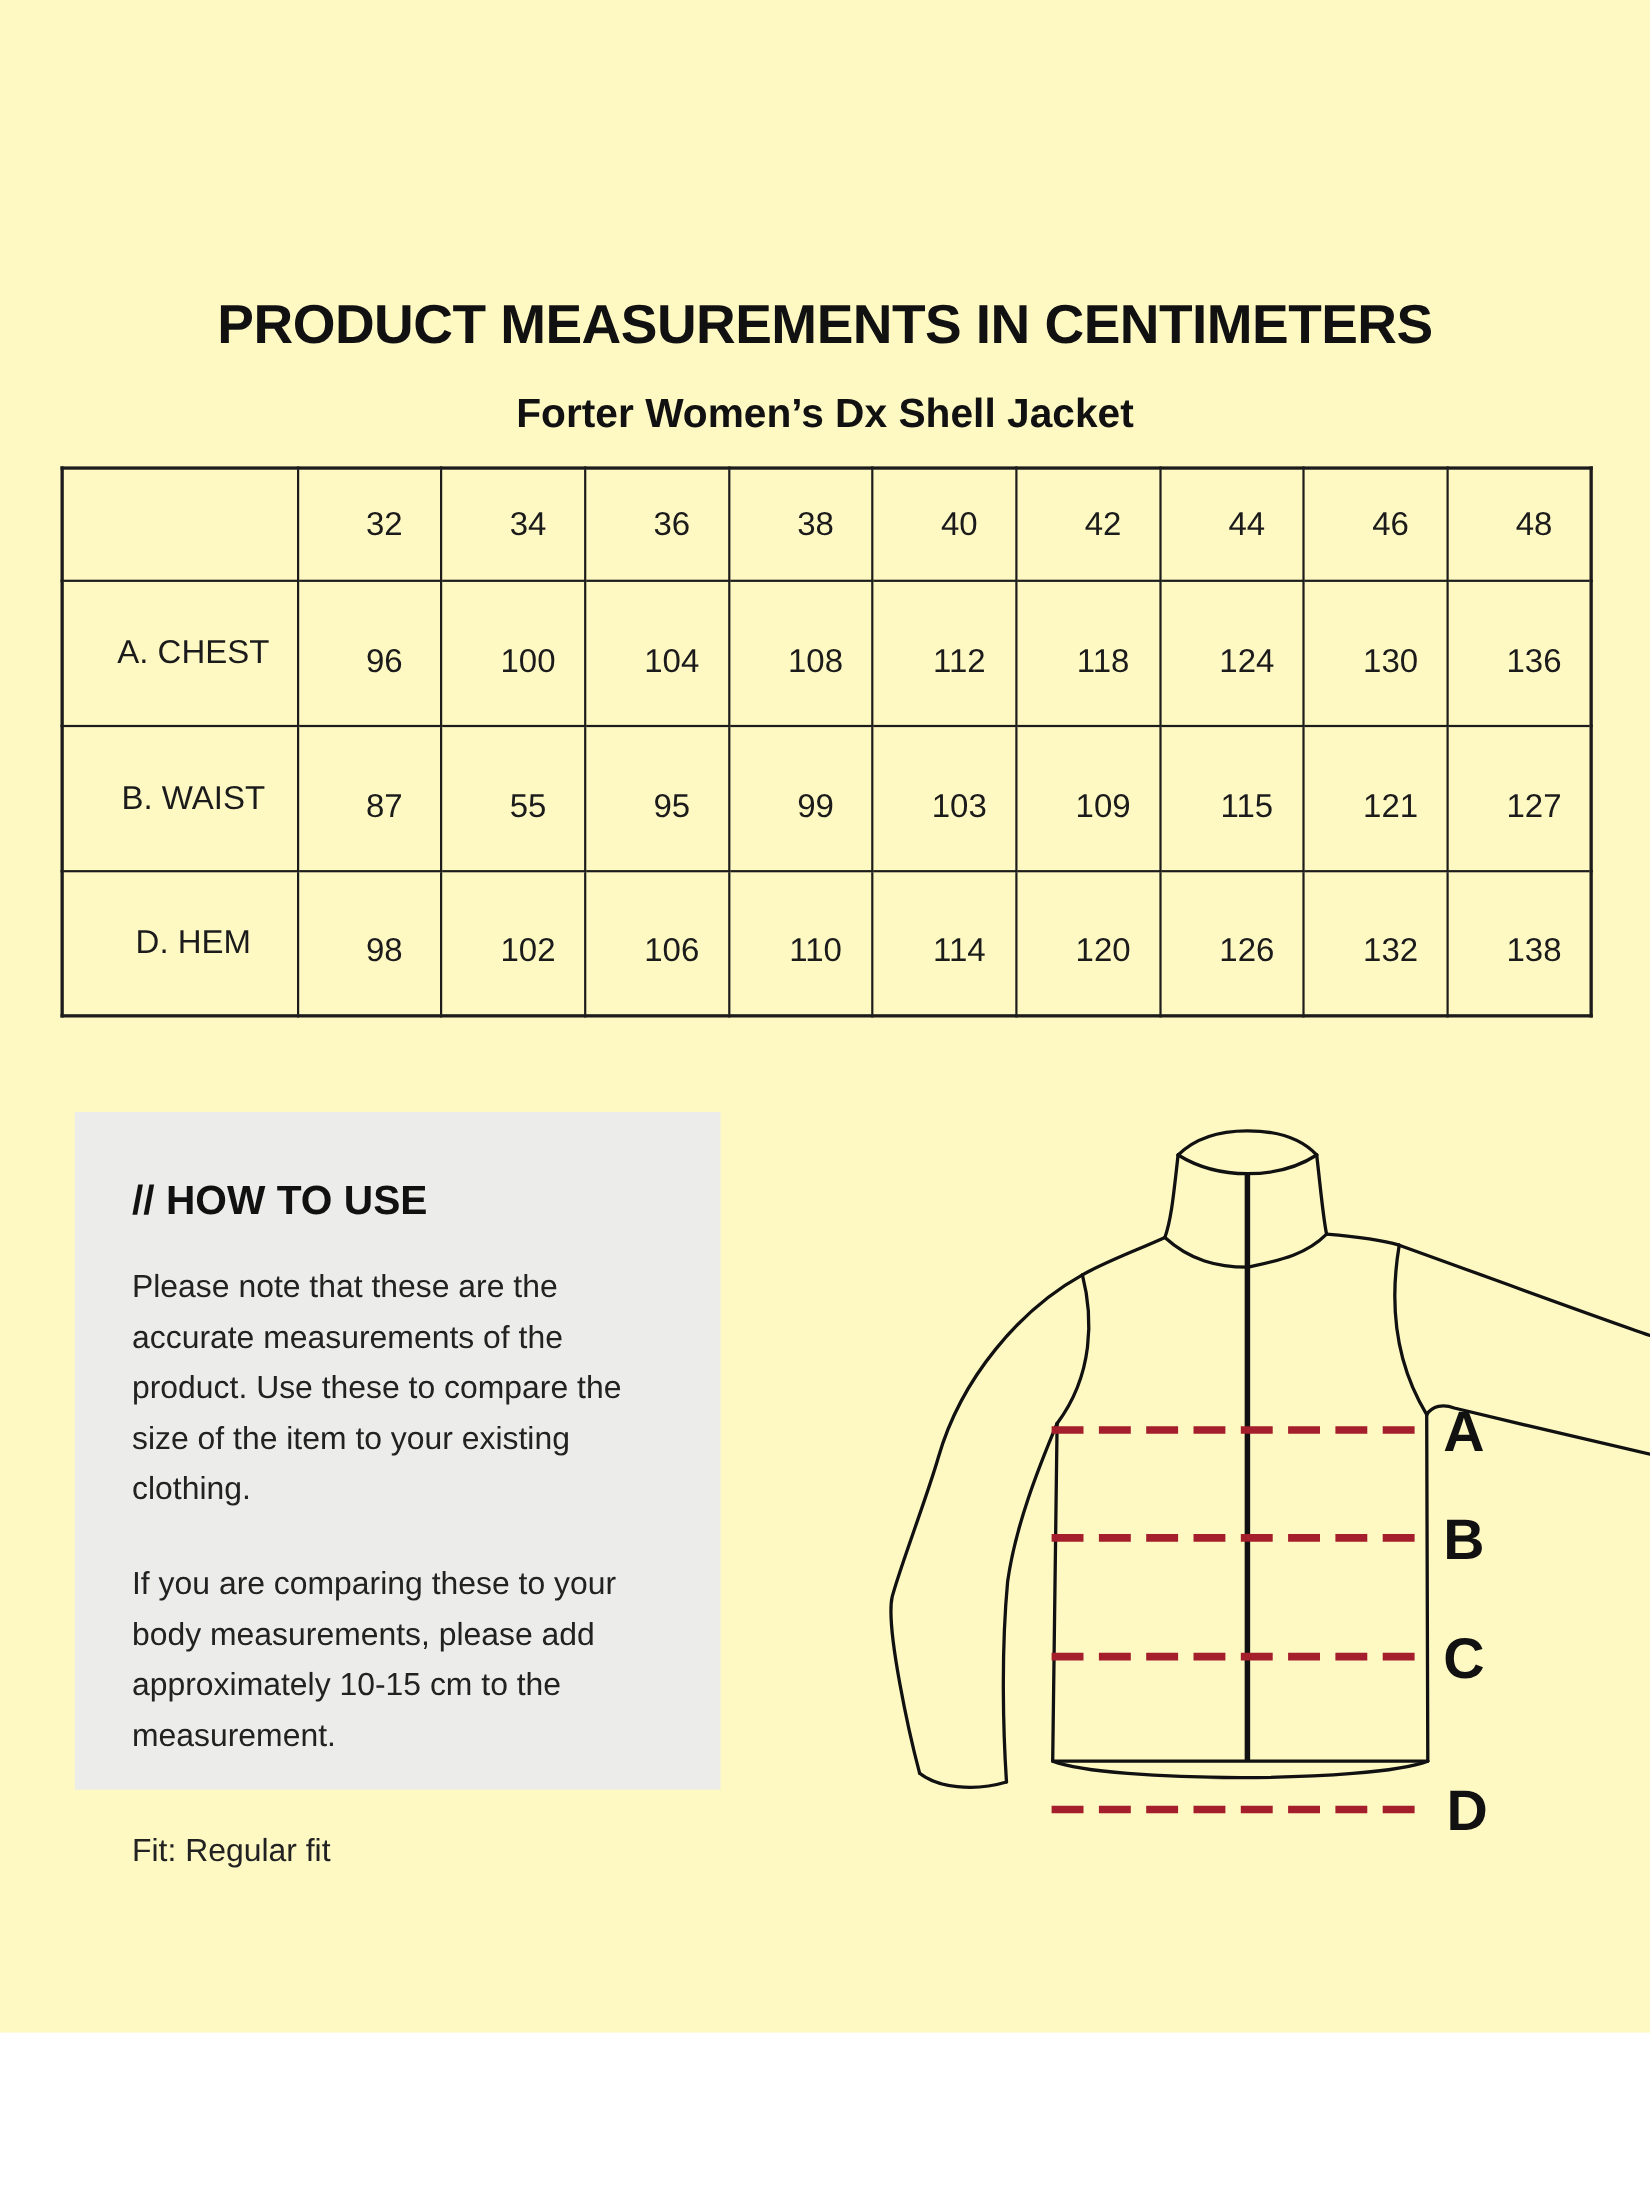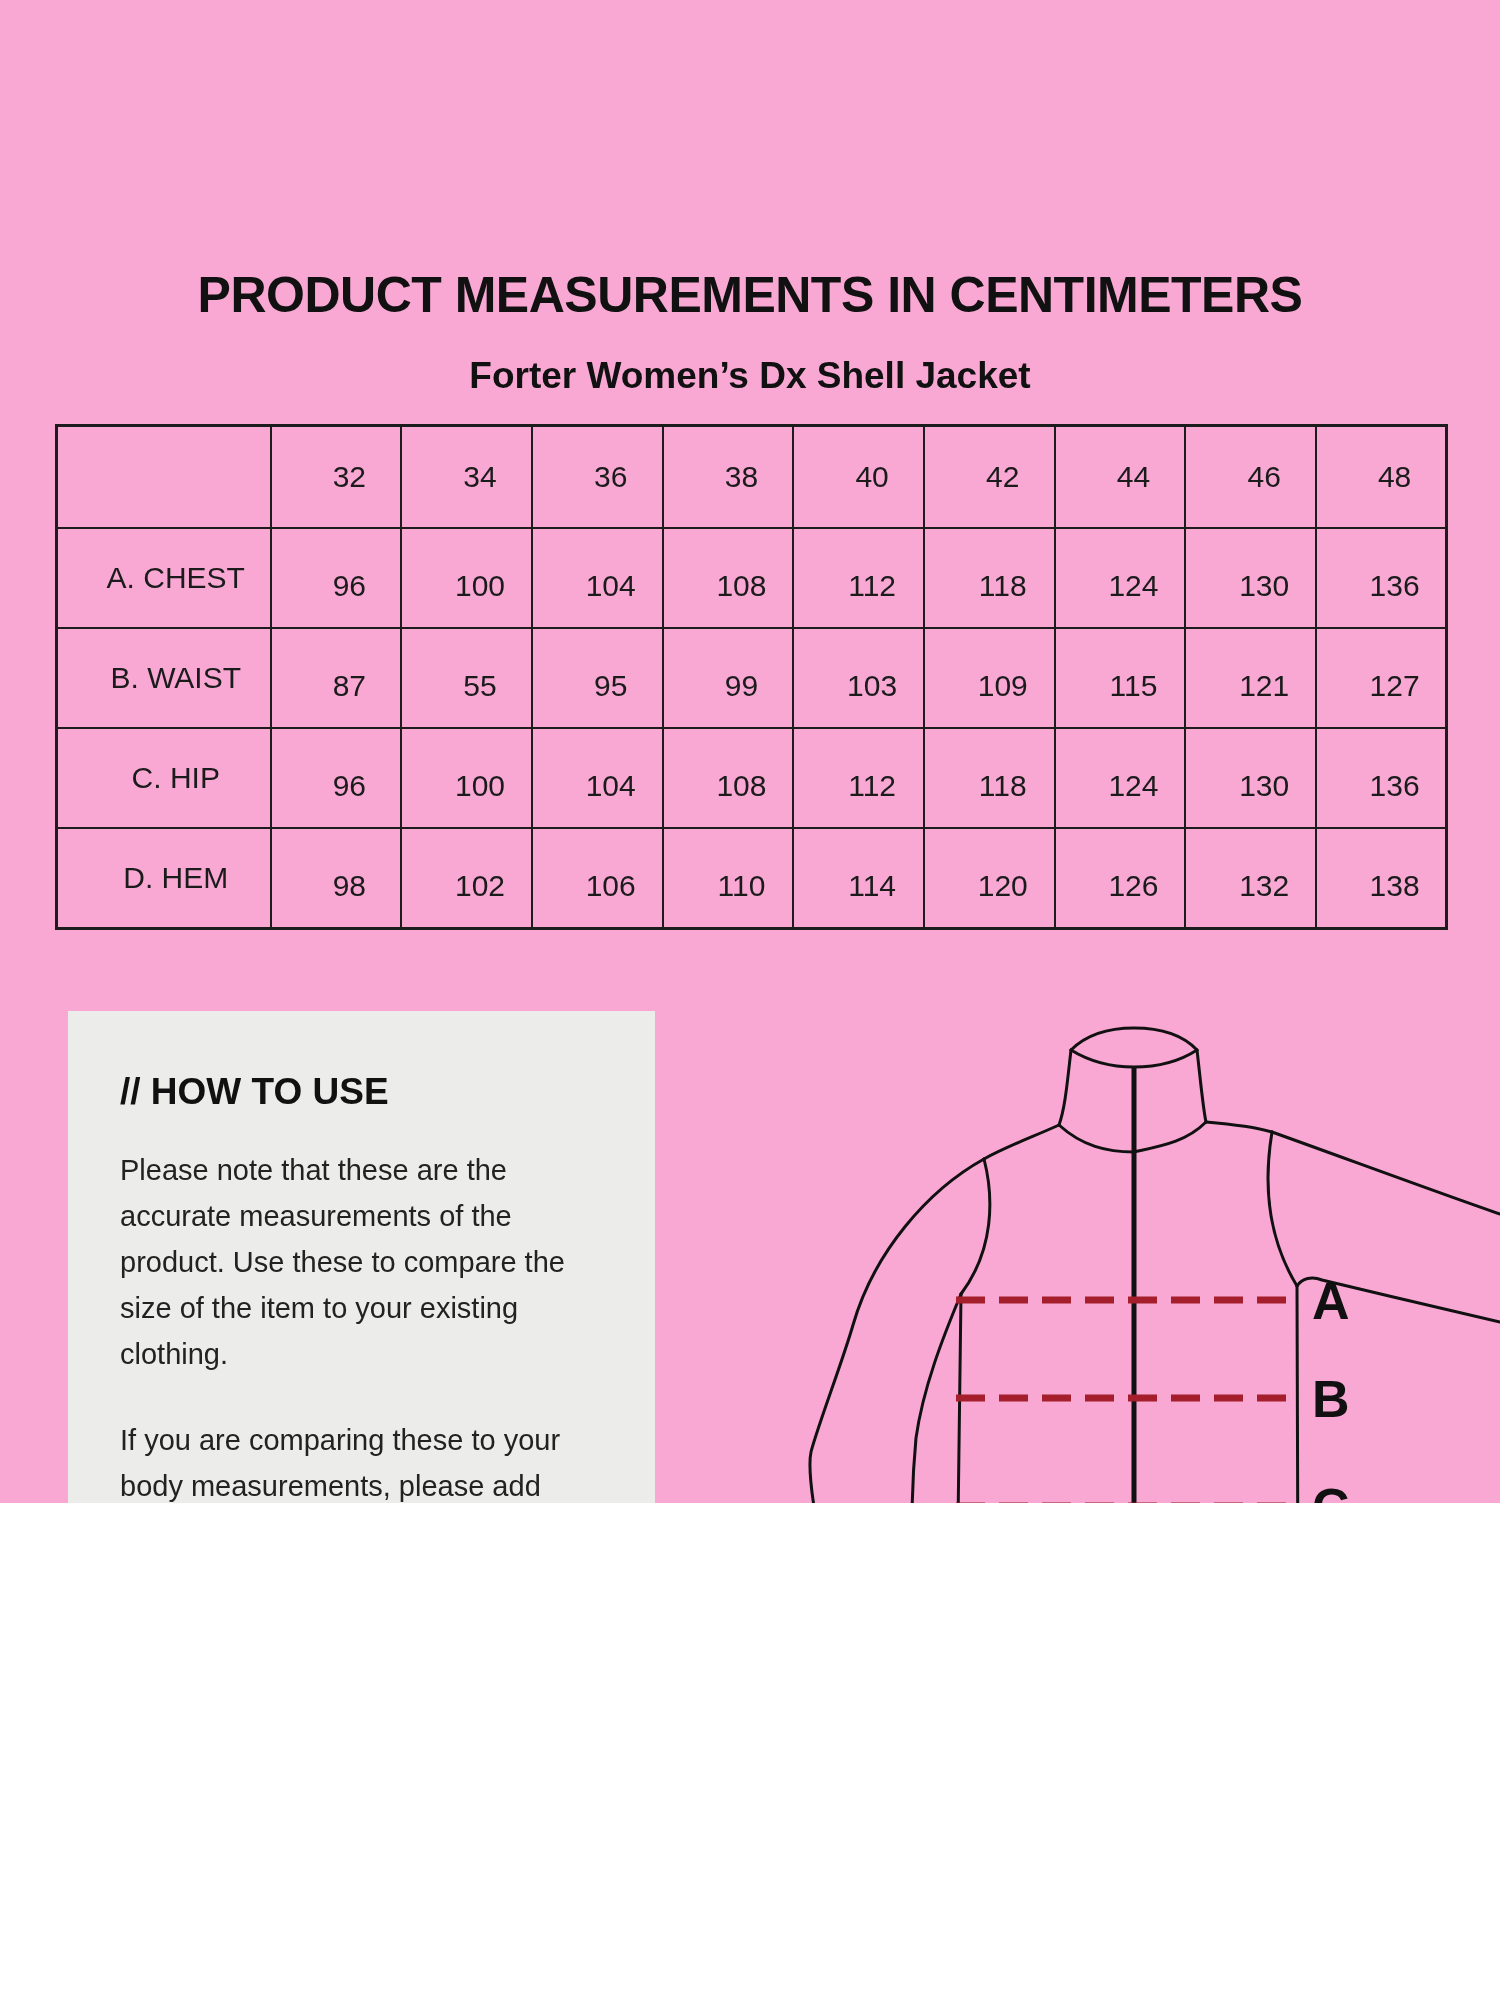--- a/index.html
+++ b/index.html
@@ -1,17 +1,17 @@
 <!DOCTYPE html>
 <html><head>
 <meta charset="utf-8">
 <style>
   html,body{margin:0;padding:0;background:#ffffff;}
   body{font-family:"Liberation Sans","DejaVu Sans",sans-serif;color:#1b1b1b;}
-  .page{position:relative;width:1500px;height:1503px;background:#f9a8d4;overflow:hidden;}
+  .page{position:relative;width:1500px;height:1848px;background:#fef9c3;overflow:hidden;}
 
   .title{position:absolute;left:0;top:232px;width:1500px;text-align:center;
          font-size:50px;font-weight:700;letter-spacing:-0.5px;color:#111;}
   .subtitle{position:absolute;left:0;top:324px;width:1500px;text-align:center;
          font-size:37px;font-weight:700;color:#111;}
 
   table.meas{position:absolute;left:55px;top:424px;width:1390px;height:501px;
          border-collapse:collapse;table-layout:fixed;border:3px solid #1c1c1c;}
   table.meas th,table.meas td{border:2px solid #1c1c1c;font-weight:400;
          font-size:30px;text-align:center;vertical-align:middle;color:#1b1b1b;}
@@ -89,32 +89,20 @@
         <td>55</td>
         <td>95</td>
         <td>99</td>
         <td>103</td>
         <td>109</td>
         <td>115</td>
         <td>121</td>
         <td>127</td>
       </tr>
       <tr>
-        <th>C. HIP</th>
-        <td>96</td>
-        <td>100</td>
-        <td>104</td>
-        <td>108</td>
-        <td>112</td>
-        <td>118</td>
-        <td>124</td>
-        <td>130</td>
-        <td>136</td>
-      </tr>
-      <tr>
         <th>D. HEM</th>
         <td>98</td>
         <td>102</td>
         <td>106</td>
         <td>110</td>
         <td>114</td>
         <td>120</td>
         <td>126</td>
         <td>132</td>
         <td>138</td>

